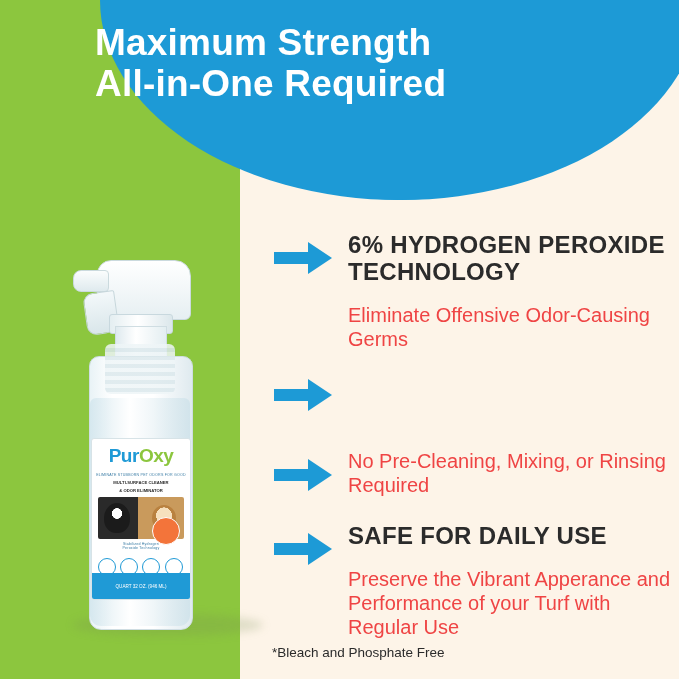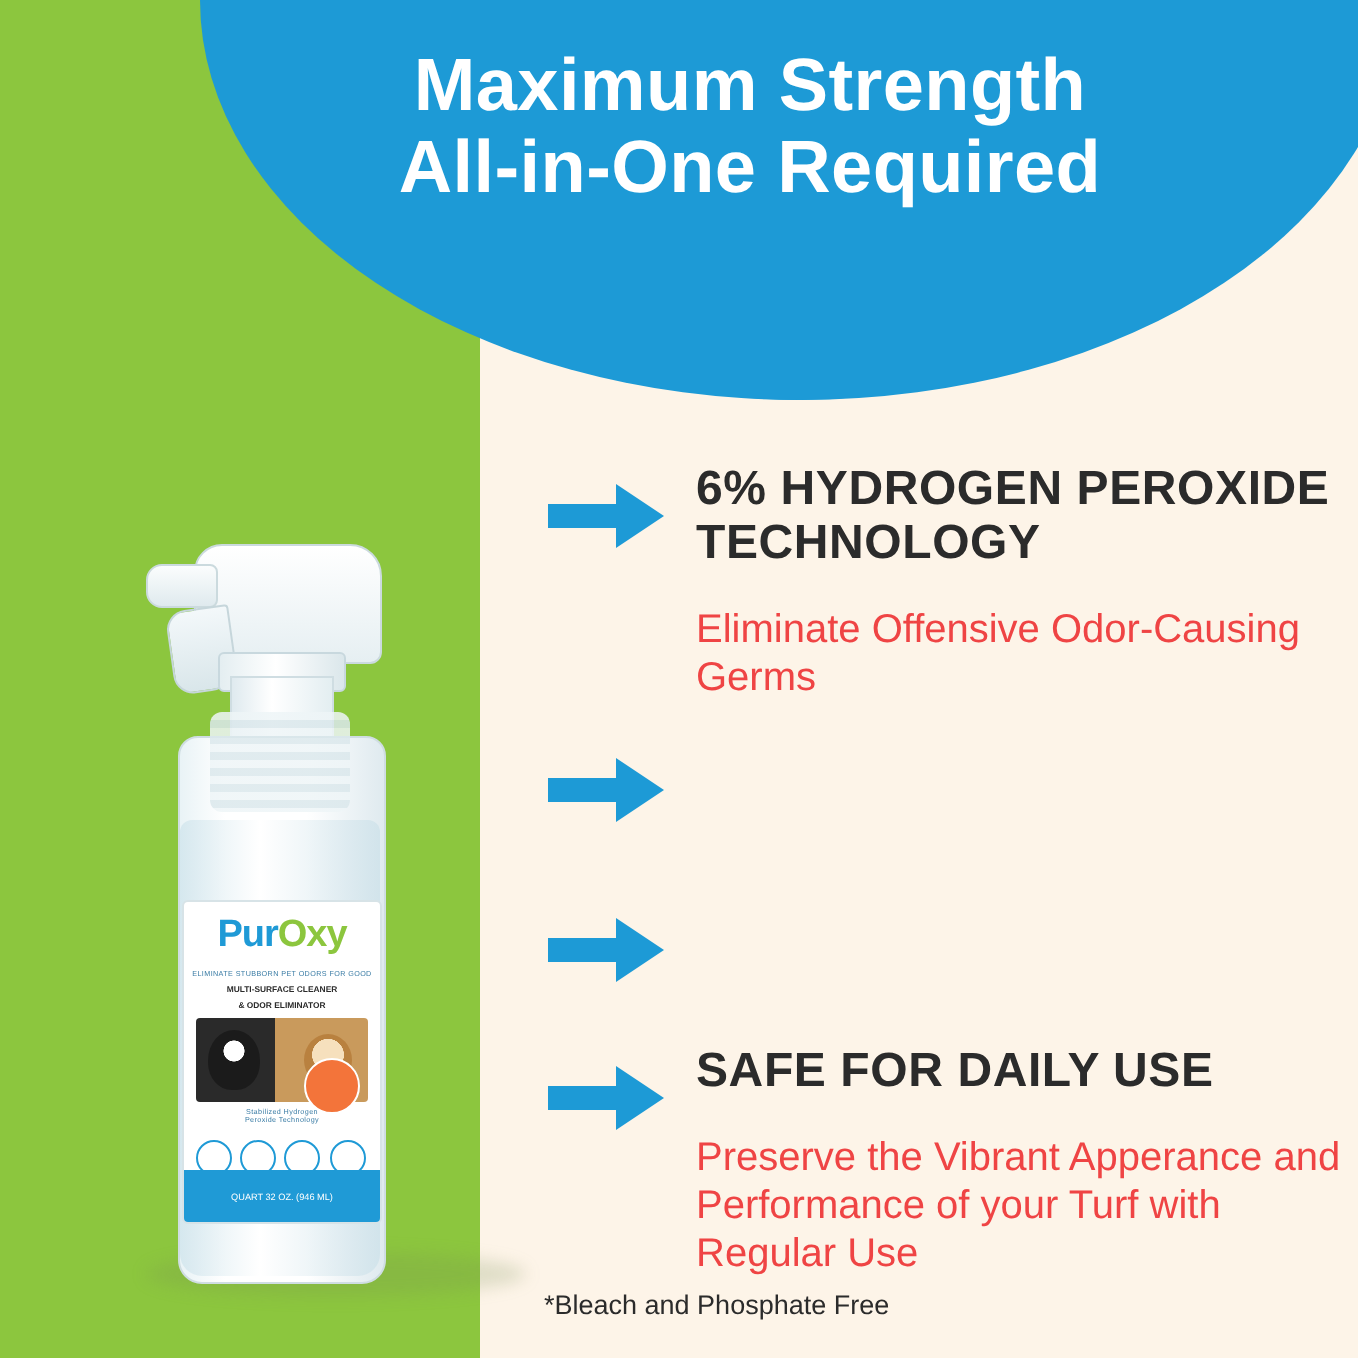--- a/index.html
+++ b/index.html
@@ -8,34 +8,34 @@
 
   
   .green-panel{position:absolute;left:0;top:0;width:240px;height:679px;background:#8cc63e;}
 
   
   .cream-panel{position:absolute;left:240px;top:0;width:439px;height:679px;background:#fdf4e8;}
 
   
   .blue-blob{position:absolute;left:100px;top:-210px;width:600px;height:410px;background:#1d9ad6;border-radius:0 0 300px 300px;}
   .blue-blob2{position:absolute;left:100px;top:-60px;width:600px;height:260px;background:#1d9ad6;border-bottom-left-radius:300px 200px;border-bottom-right-radius:300px 200px;}
-  .headline{position:absolute;left:95px;top:22px;width:560px;text-align:center;color:#ffffff;font-weight:bold;line-height:1.12;font-size:37px;letter-spacing:.2px;z-index:5;}
+  .headline{position:absolute;left:95px;top:22px;width:560px;text-align:left;color:#ffffff;font-weight:bold;line-height:1.12;font-size:37px;letter-spacing:.2px;z-index:5;}
   .headline .l2{display:block;}
 
   
   .bullets{position:absolute;left:272px;top:232px;width:400px;}
   .bullet{position:relative;margin-bottom:18px;min-height:56px;}
   .arrow{position:absolute;left:0;top:6px;width:62px;height:40px;}
   .btext{margin-left:76px;}
   .bhead{color:#2b2b2b;font-size:24px;font-weight:bold;letter-spacing:.3px;line-height:1.12;font-stretch:condensed;text-transform:uppercase;}
   .bsub{color:#ef4444;font-size:20px;line-height:1.2;margin-top:17px;}
   .footnote{color:#2b2b2b;font-size:13.5px;margin-top:4px;}
 
   
-  .bottle-wrap{position:absolute;left:45px;top:260px;width:170px;height:390px;}
+  .bottle-wrap{position:absolute;left:45px;top:248px;width:170px;height:390px;}
   .shadow{position:absolute;left:28px;top:366px;width:190px;height:22px;background:rgba(120,140,80,.22);border-radius:50%;filter:blur(4px);}
   .body-btl{position:absolute;left:44px;top:108px;width:102px;height:272px;background:linear-gradient(90deg,#e9f3f6 0%,#ffffff 22%,#ffffff 62%,#dfeaef 100%);border:1px solid #cfdde2;border-radius:10px 10px 12px 12px;}
   .liquid{position:absolute;left:45px;top:150px;width:100px;height:228px;background:linear-gradient(90deg,rgba(207,228,236,.75),rgba(255,255,255,.5) 40%,rgba(206,226,234,.8));border-radius:6px 6px 11px 11px;}
   .neck{position:absolute;left:70px;top:78px;width:50px;height:36px;background:linear-gradient(90deg,#dfeaef,#ffffff 40%,#e3eef1);border:1px solid #cfdde2;border-bottom:none;}
   .collar{position:absolute;left:64px;top:66px;width:62px;height:18px;background:linear-gradient(90deg,#e4eef1,#ffffff 45%,#dbe7eb);border:1px solid #c8d8de;border-radius:3px;}
   .trigger-head{position:absolute;left:52px;top:12px;width:92px;height:58px;background:linear-gradient(180deg,#ffffff,#e6eff2);border:1px solid #cbdade;border-radius:14px 16px 6px 6px;}
   .nozzle{position:absolute;left:28px;top:22px;width:34px;height:20px;background:linear-gradient(180deg,#fbfdfd,#dfeaee);border:1px solid #cbdade;border-radius:8px 4px 4px 8px;}
   .trigger{position:absolute;left:40px;top:44px;width:30px;height:40px;background:linear-gradient(180deg,#f3f8fa,#d9e6ea);border:1px solid #c6d6db;border-radius:10px 2px 14px 10px;transform:rotate(-8deg);}
   .grip{position:absolute;left:60px;top:96px;width:70px;height:50px;background:repeating-linear-gradient(180deg,#eef5f7 0 4px,#dbe8ec 4px 8px);border-radius:6px;opacity:.85;}
   .label{position:absolute;left:46px;top:190px;width:98px;height:160px;background:#ffffff;border:1px solid #d7e3e7;border-radius:3px;overflow:hidden;}
@@ -138,20 +138,21 @@
       </div>
     </div>
 
     <div class="bullet">
       <div class="arrow">
         <svg viewBox="0 0 62 40" width="62" height="40">
             <path d="M2 14 H36 V4 L60 20 L36 36 V26 H2 Z" fill="#1d9ad6"></path>
           </svg>
       </div>
       <div class="btext">
+        <div class="bsub">No Pre-Cleaning, Mixing, or Rinsing Required</div>
       </div>
     </div>
 
     <div class="bullet" style="margin-bottom:6px;">
       <div class="arrow">
         <svg viewBox="0 0 62 40" width="62" height="40">
             <path d="M2 14 H36 V4 L60 20 L36 36 V26 H2 Z" fill="#1d9ad6"></path>
           </svg>
       </div>
       <div class="btext">

